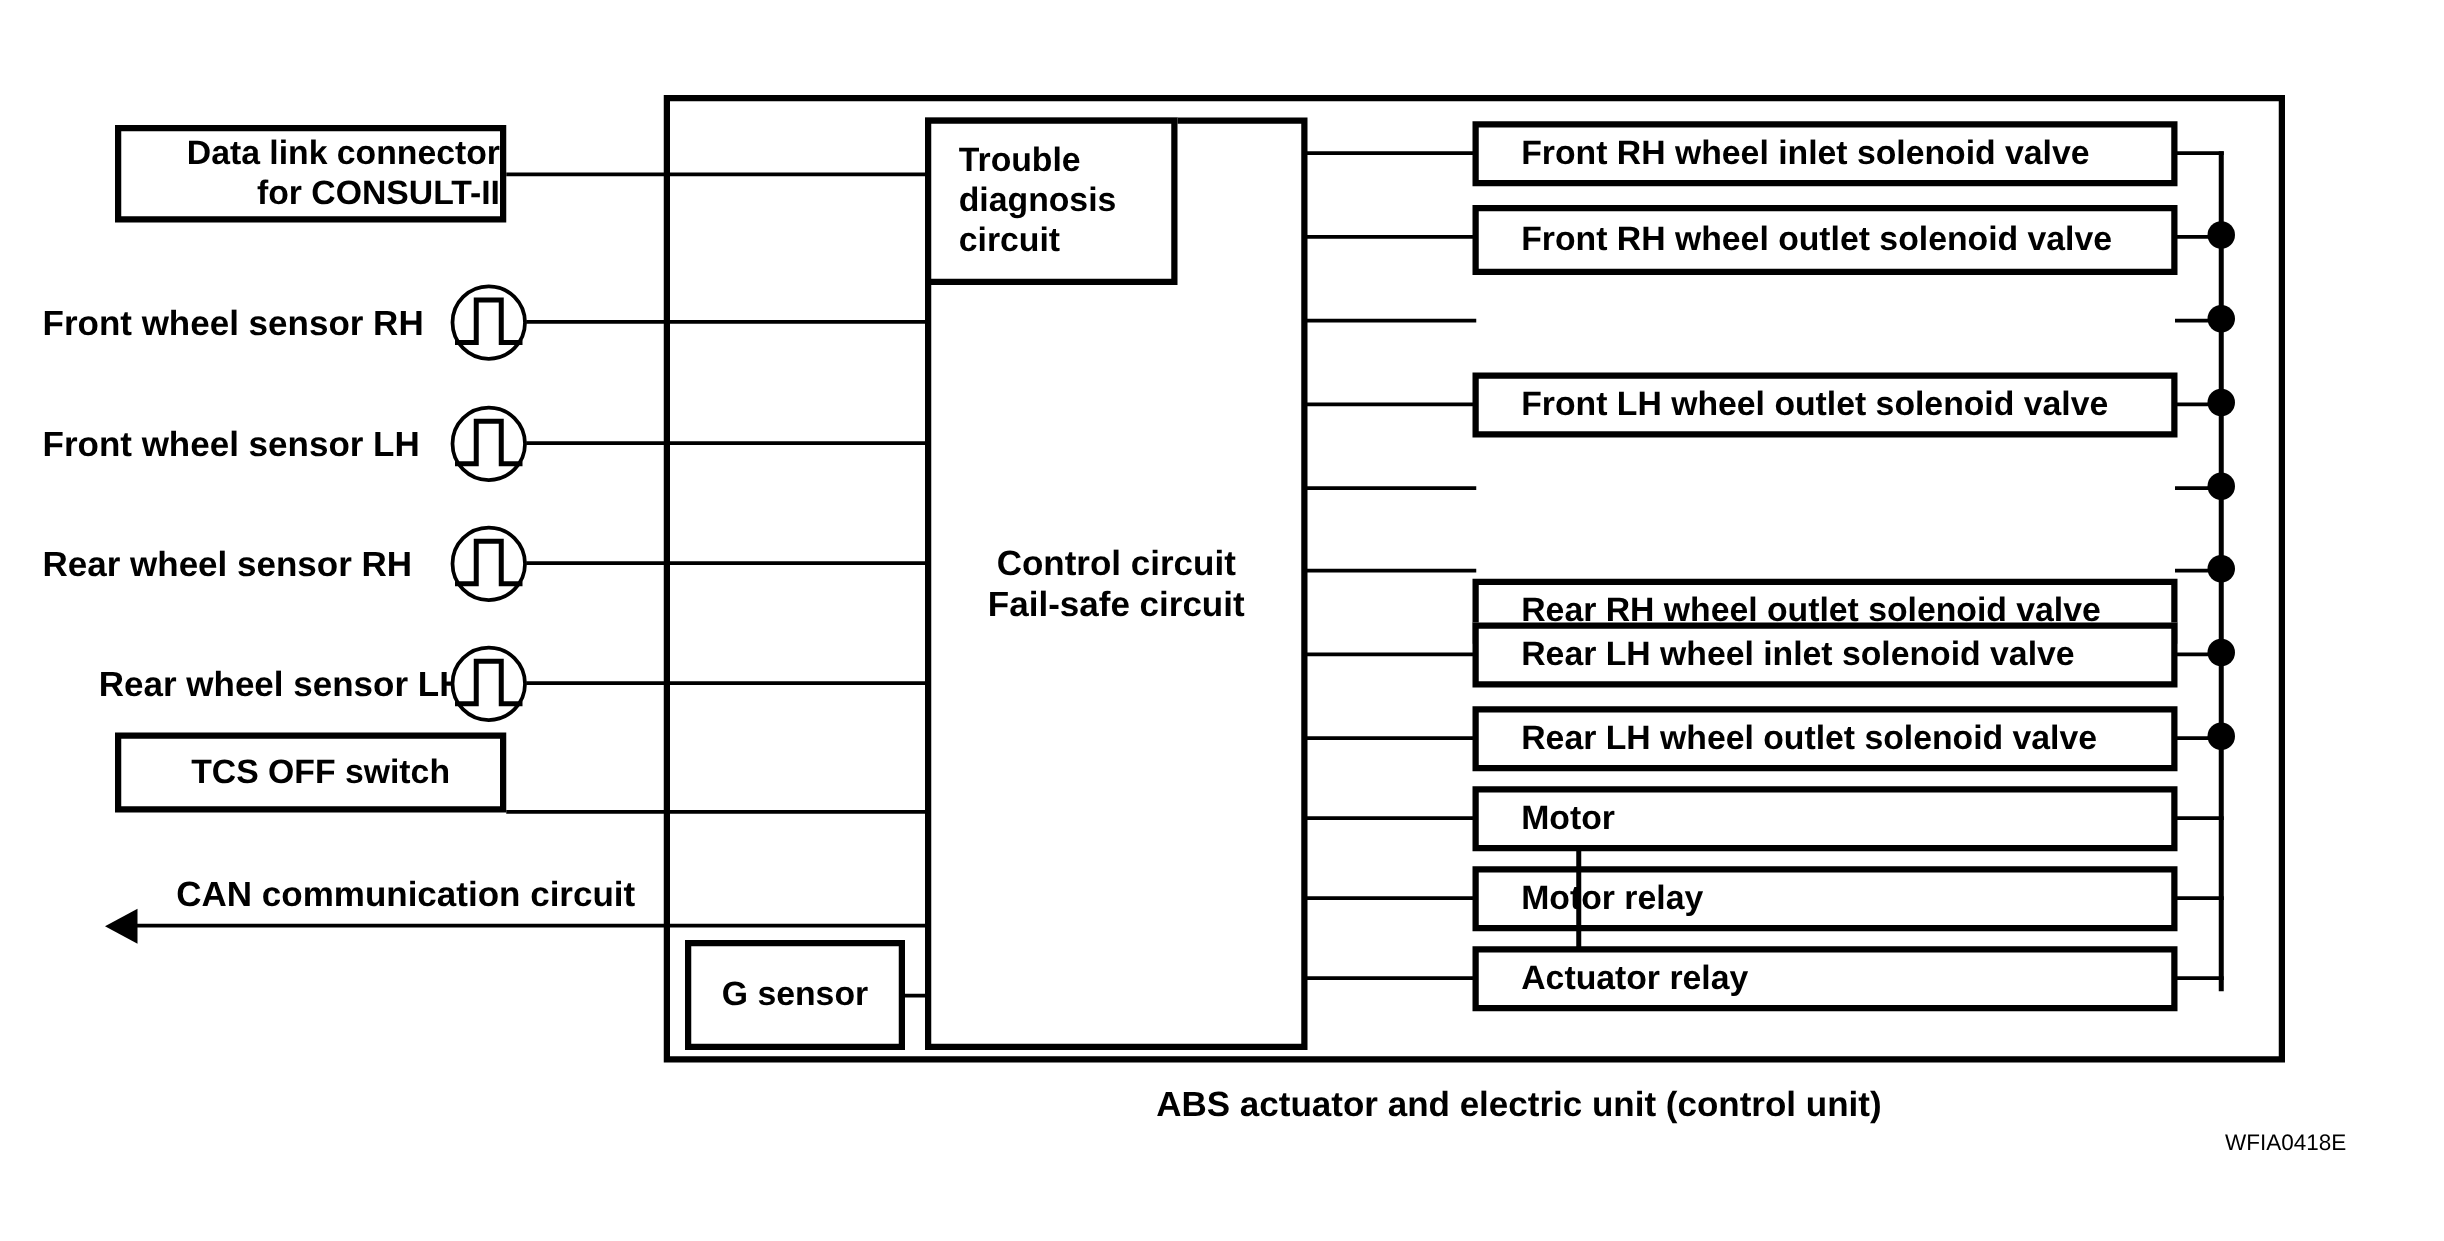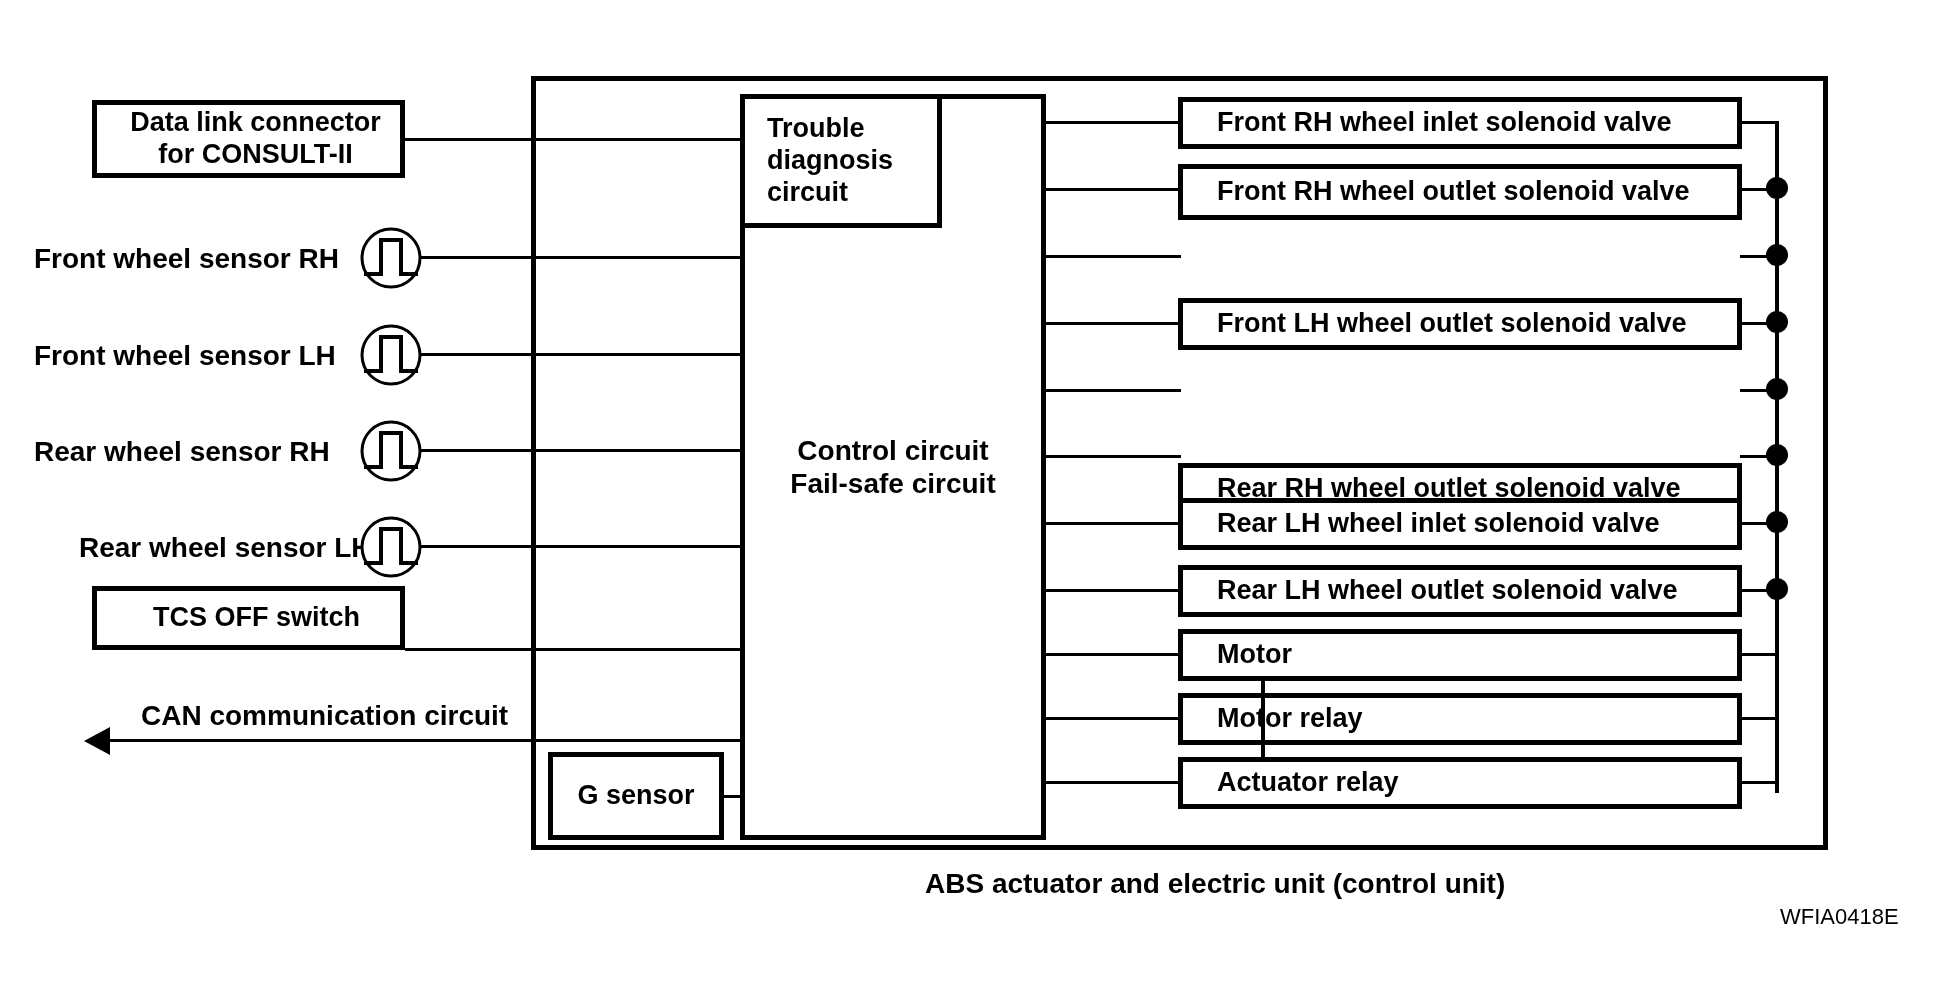--- a/index.html
+++ b/index.html
@@ -57,21 +57,21 @@
     position:absolute;
     color:#000;
     font-weight:bold;
     font-size:28px;
     white-space:nowrap;
   }
   .figid{
     position:absolute;
     color:#000;
     font-weight:normal;
-    font-size:22px;
+    font-size:18px;
     white-space:nowrap;
     font-family:"Liberation Sans", sans-serif;
   }
   .dot{
     position:absolute;
     width:22px;height:22px;
     background:#000;
     border-radius:50%;
   }
   .sensor-sym{
@@ -87,21 +87,21 @@
     border-right:26px solid #000;
   }
 </style>
 </head>
 <body>
 
 <div id="stage">
 
   <div class="outer-unit" style="left:531px;top:76px;width:1297px;height:774px;"></div>
 
-  <div class="box center" style="left:92px;top:100px;width:313px;height:78px;font-size:27px;flex-direction:column;align-items:center;padding-left:14px;">
+  <div class="box center" style="left:92px;top:100px;width:313px;height:78px;font-size:27px;flex-direction:column;align-items:flex-end;padding-left:14px;">
     <span>Data link connector</span>
     <span>for CONSULT-II</span>
   </div>
 
   <div class="hline" style="left:405px;top:138px;width:338px;"></div>
 
   <div class="plain-label" style="left:34px;top:243px;">Front wheel sensor RH</div>
   <div class="sensor-sym" style="left:359px;top:226px;">
     <svg width="64" height="64" viewBox="0 0 64 64">
       <circle cx="32" cy="32" r="29" fill="#fff" stroke="#000" stroke-width="3"></circle>

